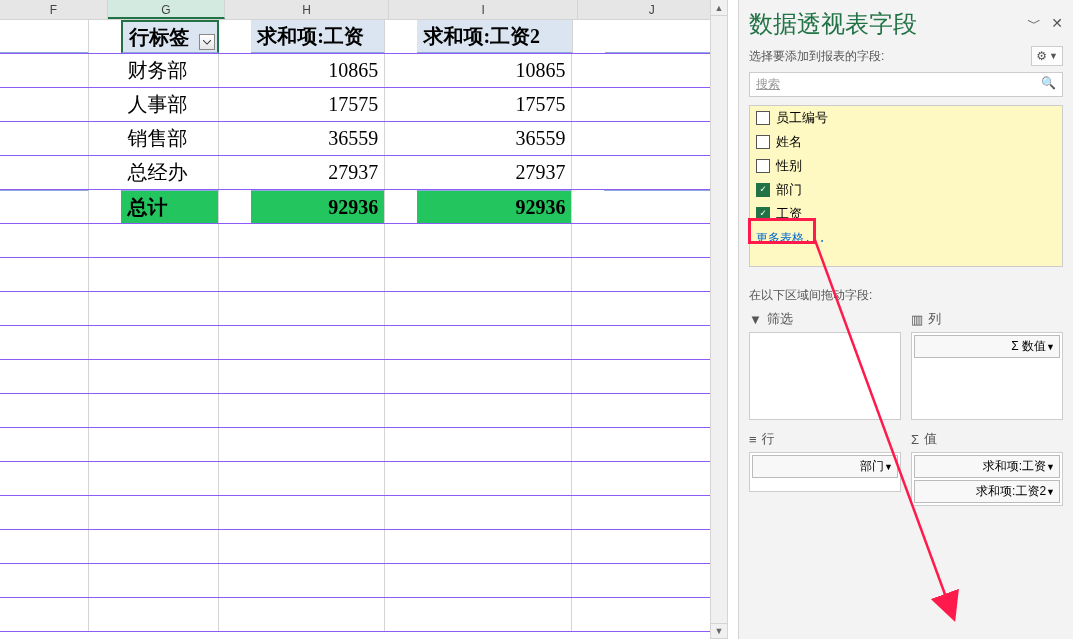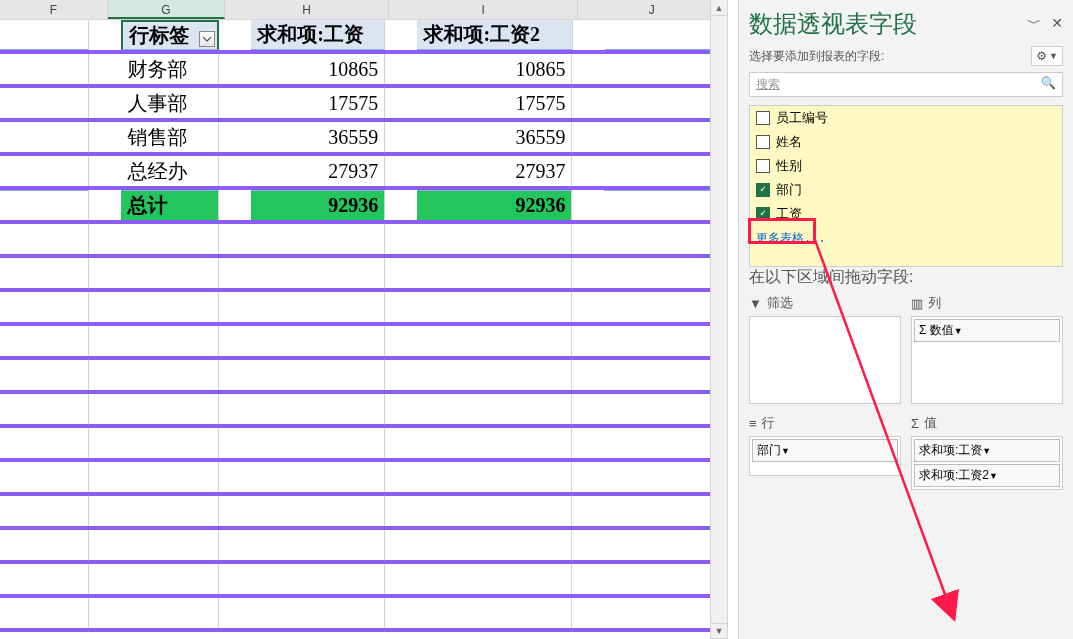--- a/index.html
+++ b/index.html
@@ -37,21 +37,21 @@
 .col-G { width: 118px; }
 .col-H { width: 164px; }
 .col-I { width: 190px; }
 .col-J { width: 148px; }
 .grid {
   position: relative;
 }
 .row {
   display: flex;
   height: 34px;
-  border-bottom: 4px solid #8b5cf6;
+  border-bottom: 1px solid #8b5cf6;
   gap: 32px;
 }
 .cell {
   border-right: 1px solid #d4d4d4;
   padding: 0 6px;
   display: flex;
   align-items: center;
   font-size: 20px;
   font-family: "SimSun","Microsoft YaHei";
 }
@@ -126,34 +126,34 @@
 .chk.checked { background:#217346; border-color:#217346; }
 .chk.checked::after { content:"✓"; color:#fff; font-size:10px; line-height:1;}
 .more-tables { padding:4px 6px; color:#0066cc; font-size:12px; }
 
 .highlight-box {
   position:absolute;
   border:3px solid #ff1a4b;
   pointer-events:none;
 }
 
-.drag-label { font-size:16px; color:#555; margin:0 0 6px; }
+.drag-label { font-size:12px; color:#555; margin:20px 0 6px; }
 .areas {
   display:grid; grid-template-columns:1fr 1fr; grid-template-rows:auto auto; gap:10px;
 }
 .area {
   display:flex; flex-direction:column;
 }
 .area-header { font-size:13px; color:#555; display:flex; align-items:center; gap:5px; margin-bottom:4px;}
 .area-box {
   border:1px solid #ccc; background:#fff; min-height:88px; font-size:12px;
 }
 .area-box.small { min-height:40px; }
 .area-item {
-  border:1px solid #bbb; padding:2px 4px; margin:2px; display:flex; justify-content:flex-start; align-items:center;
+  border:1px solid #bbb; padding:2px 4px; margin:2px; display:flex; justify-content:flex-end; align-items:center;
   background:#f8f8f8;
 }
 .area-item .caret { font-size:9px; }
 
 .arrow-svg {
   position:absolute; pointer-events:none; z-index:50;
 }
 
 .scroll-gutter {
   position:absolute; left:710px; top:0; width:18px; height:100%;

